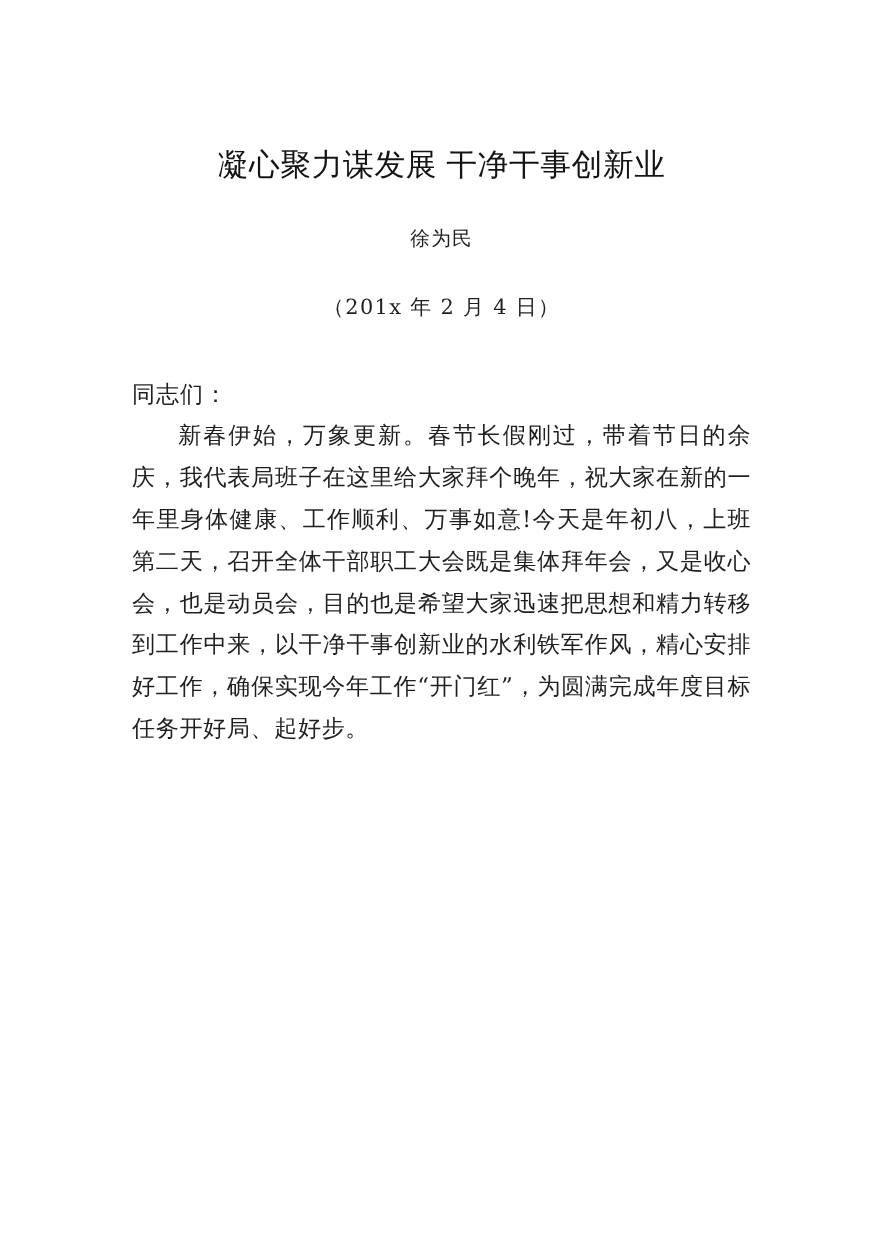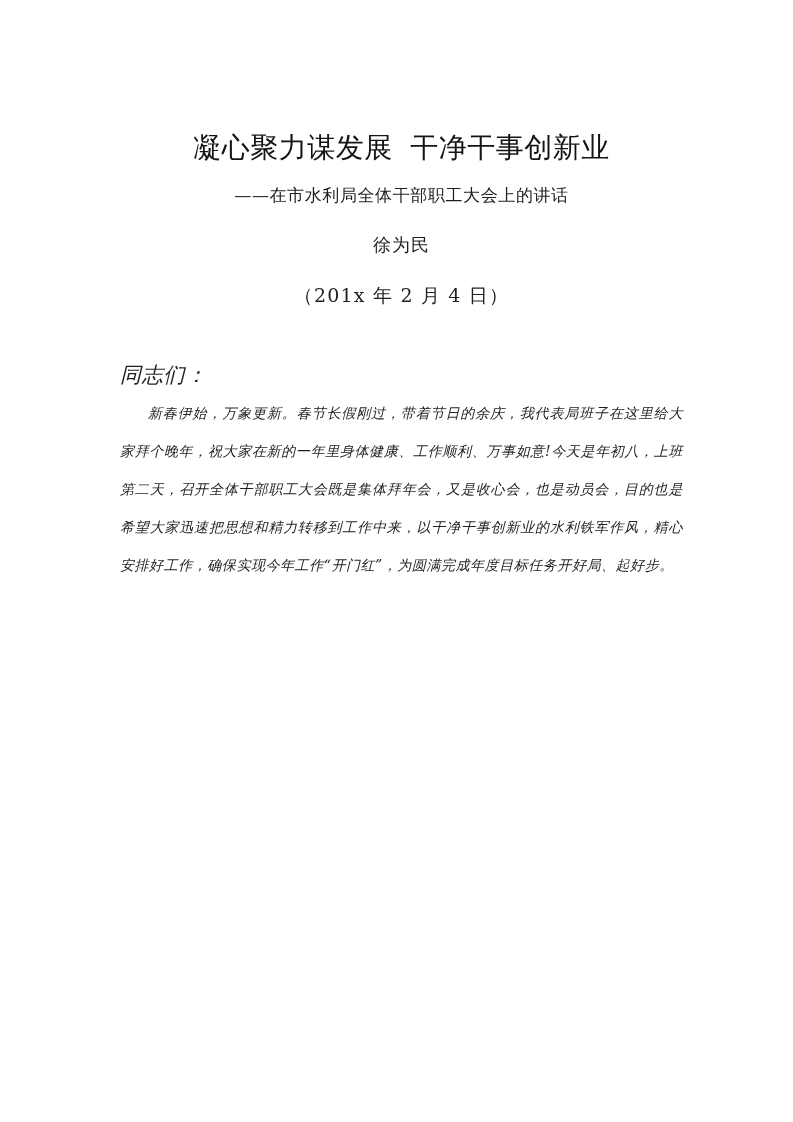--- a/index.html
+++ b/index.html
@@ -22,21 +22,21 @@
     height: 1122px;
     box-sizing: border-box;
     padding: 0 110px 0 120px;
   }
 
   
   .doc-title {
     margin: 0;
     padding-top: 131px;
     text-align: center;
-    font-family: Liberation Mono, monospace;
+    font-family: Liberation Sans, sans-serif;
     font-size: 28px;
     font-weight: 400;
     line-height: 1.35;
     letter-spacing: 0.5px;
     color: #141414;
     white-space: pre;
   }
 
   .doc-subtitle {
     margin: 0;
@@ -44,21 +44,21 @@
     text-align: center;
     font-family: "DejaVu Serif", "Liberation Serif", serif;
     font-size: 17px;
     font-weight: 400;
     line-height: 1.4;
     letter-spacing: 0.6px;
     color: #1f1f1f;
   }
 
   .doc-author {
-    margin: 4px;
+    margin: 15px;
     padding-top: 21px;
     text-align: center;
     font-family: "DejaVu Serif", "Liberation Serif", serif;
     font-size: 18px;
     font-weight: 400;
     letter-spacing: 1px;
     color: #1f1f1f;
   }
 
   .doc-date {
@@ -68,55 +68,53 @@
     font-family: "DejaVu Serif", "Liberation Serif", serif;
     font-size: 19px;
     font-weight: 400;
     letter-spacing: 1.2px;
     color: #1f1f1f;
   }
 
   
   .doc-body {
     padding-top: 43px;
-    font-style: italic;
   }
 
   .salutation {
     margin: 0;
     font-family: "DejaVu Serif", "Liberation Serif", serif;
     font-size: 21px;
     font-weight: 400;
     line-height: 38px;
     letter-spacing: 0.8px;
     color: #1f1f1f;
   }
 
   .para {
     margin: 0;
     text-indent: 2em;
     text-align: justify;
     text-justify: inter-ideograph;
     font-family: "DejaVu Serif", "Liberation Serif", serif;
-    font-size: 14px;
+    font-size: 21px;
     font-weight: 400;
     line-height: 38px;
     letter-spacing: 0.55px;
     color: #1f1f1f;
     word-break: break-all;
   }
 </style>
 </head>
 <body>
 
 <div class="page">
 
   <h1 class="doc-title">凝心聚力谋发展 干净干事创新业</h1>
 
-  <p class="doc-subtitle">——在市水利局全体干部职工大会上的讲话</p>
 
   <p class="doc-author">徐为民</p>
 
   <p class="doc-date">（201x 年 2 月 4 日）</p>
 
   <div class="doc-body">
 
     <p class="salutation">同志们：</p>
 
     <p class="para">新春伊始，万象更新。春节长假刚过，带着节日的余庆，我代表局班子在这里给大家拜个晚年，祝大家在新的一年里身体健康、工作顺利、万事如意!今天是年初八，上班第二天，召开全体干部职工大会既是集体拜年会，又是收心会，也是动员会，目的也是希望大家迅速把思想和精力转移到工作中来，以干净干事创新业的水利铁军作风，精心安排好工作，确保实现今年工作“开门红”，为圆满完成年度目标任务开好局、起好步。</p>

